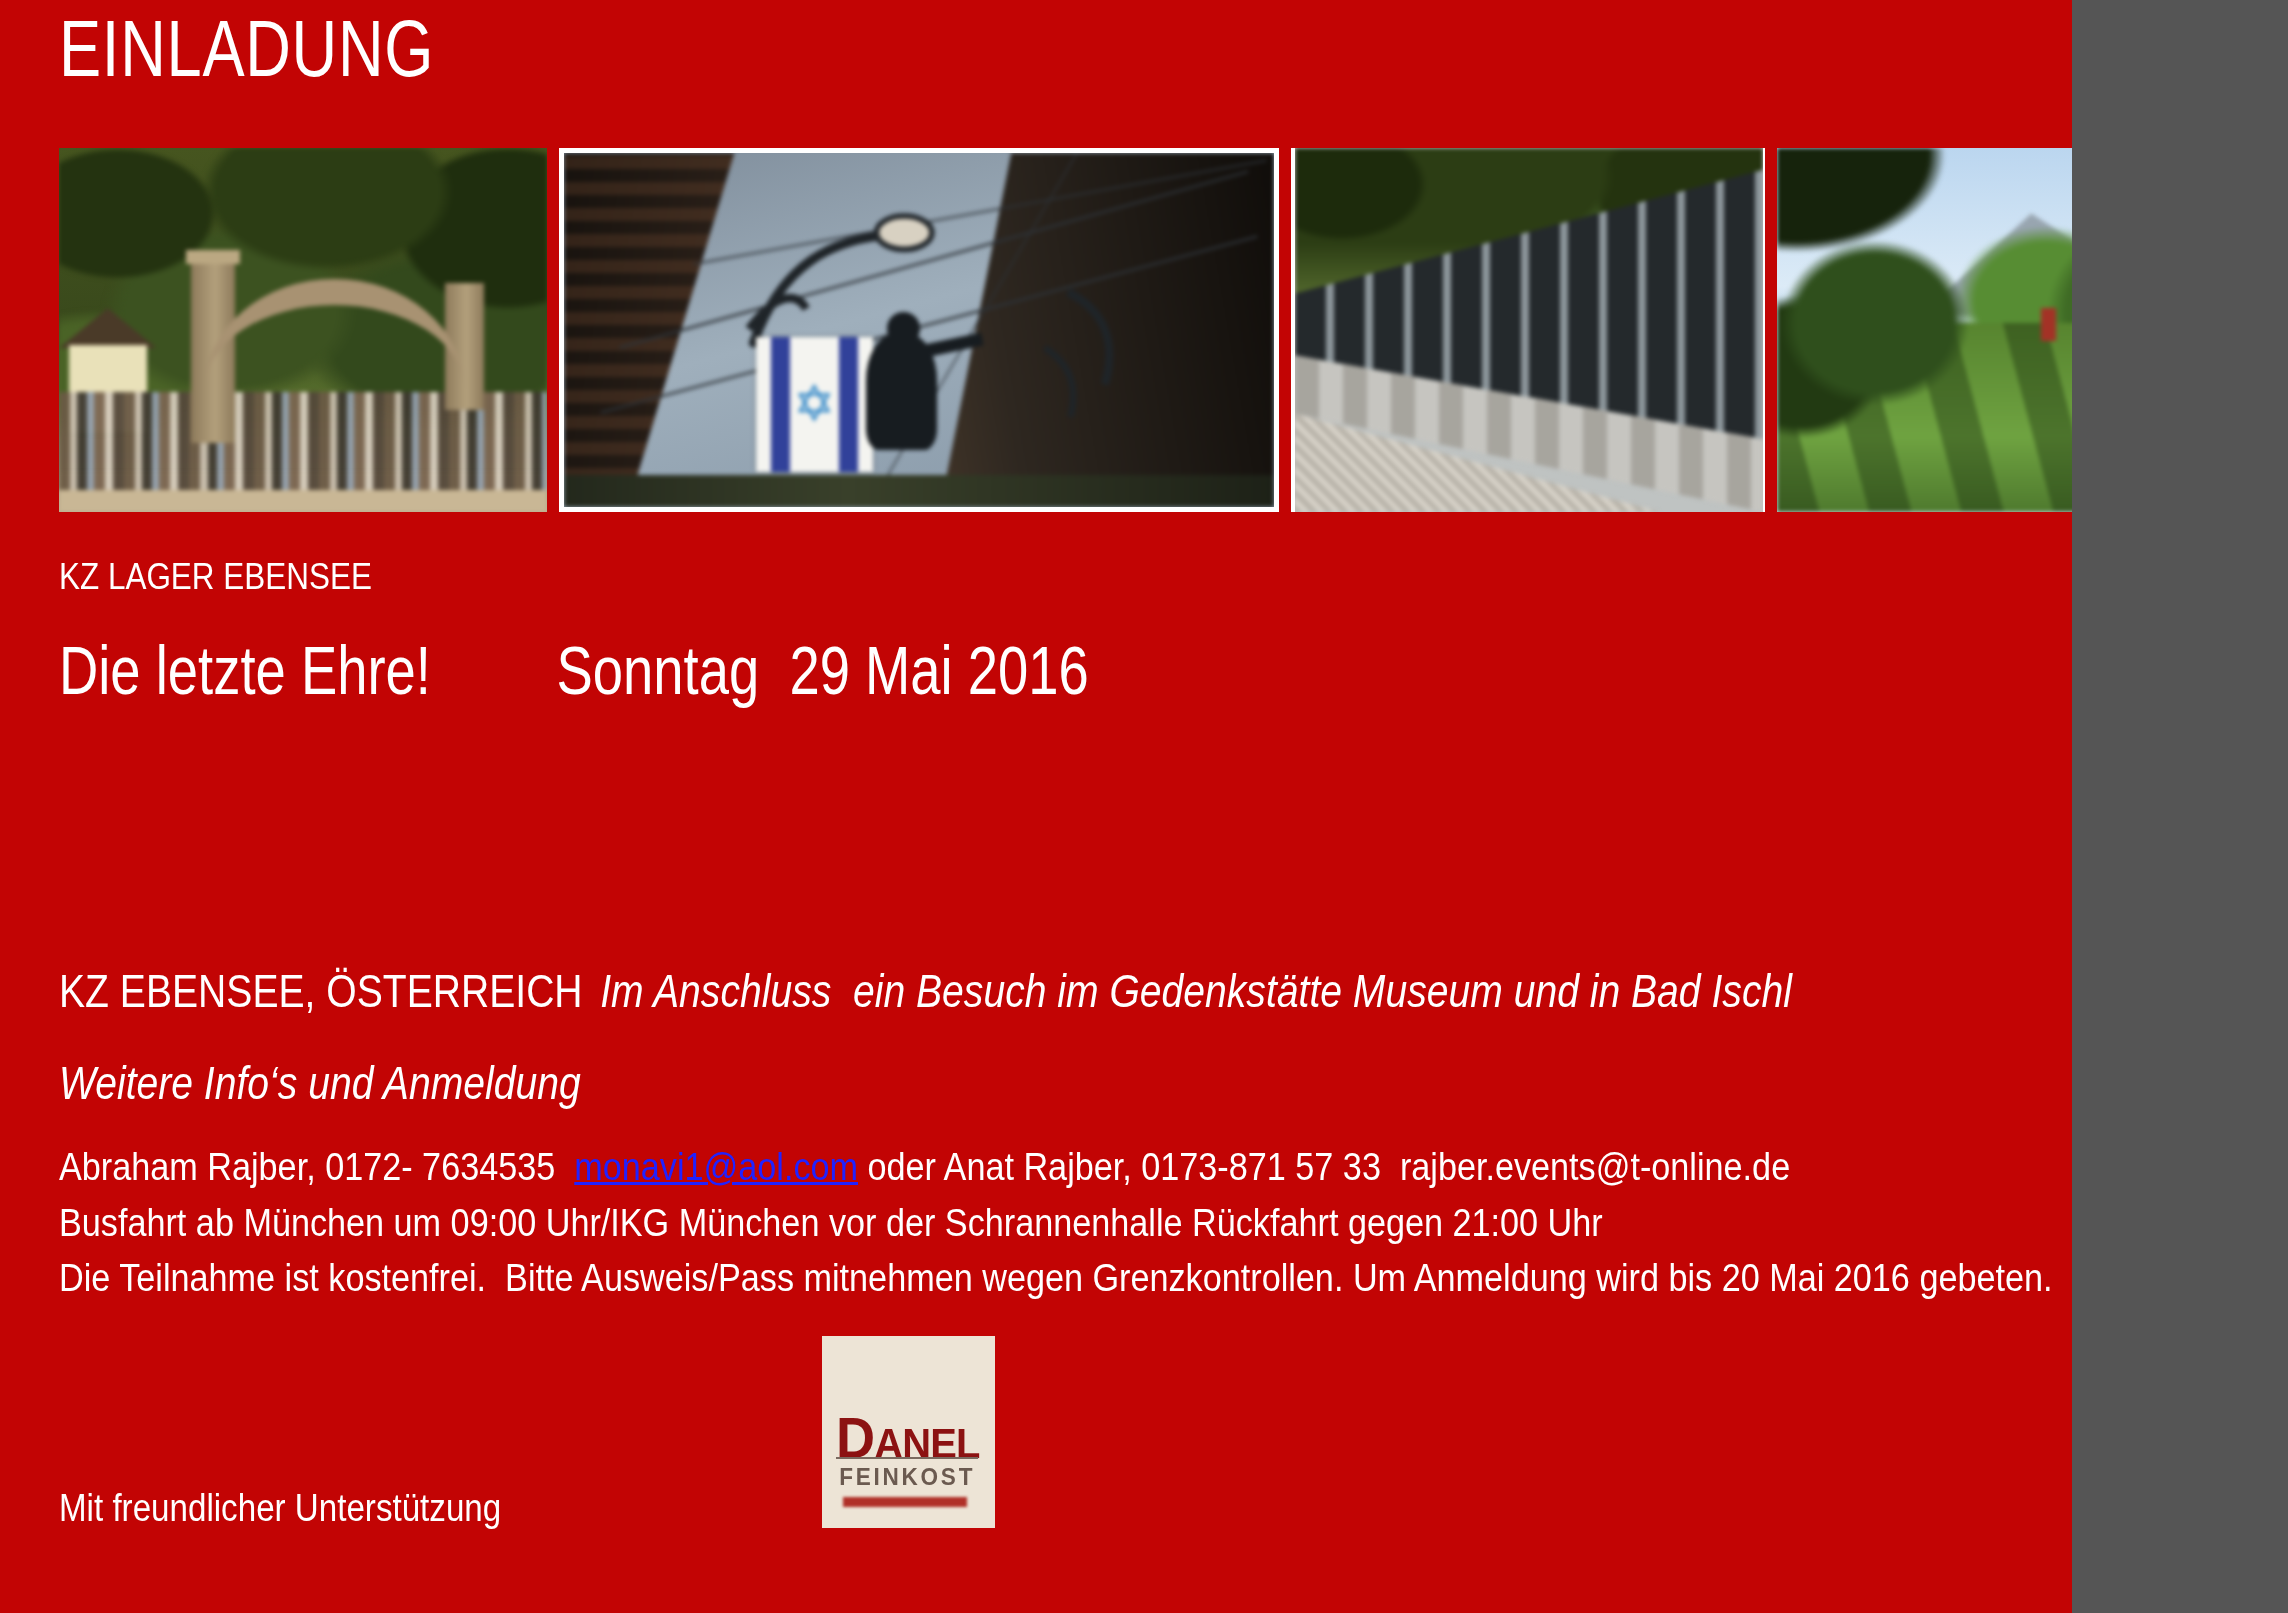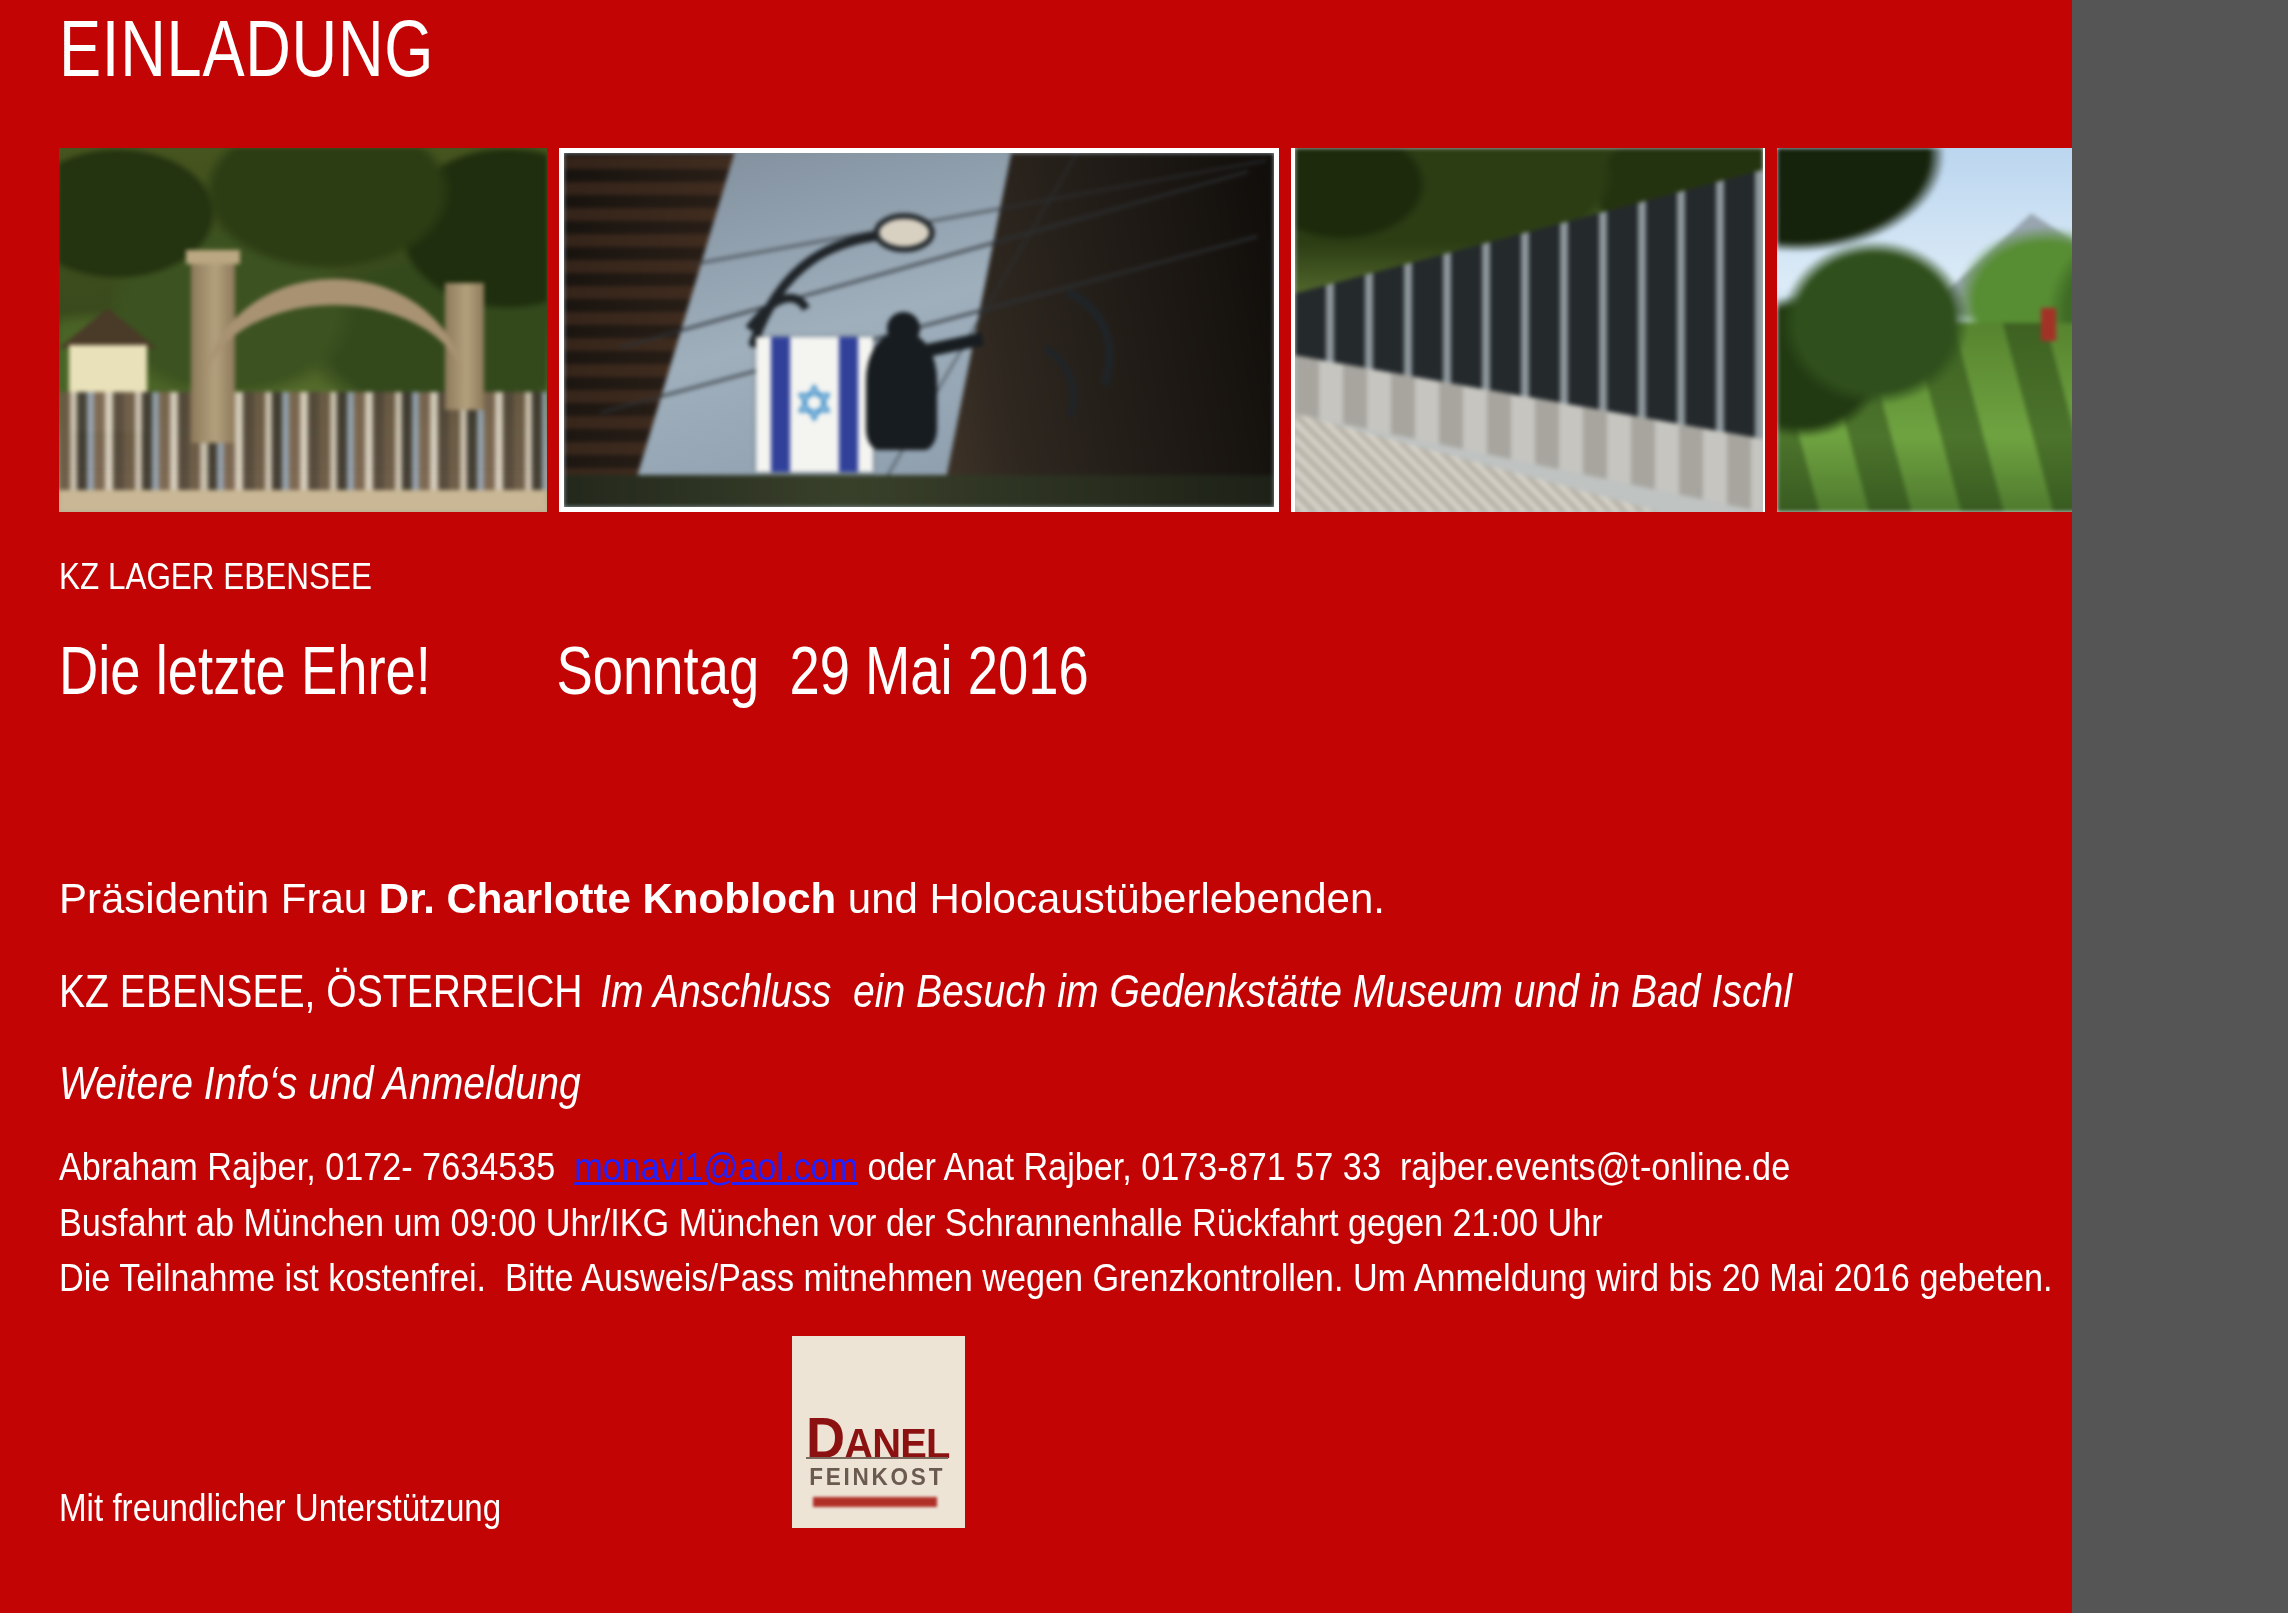--- a/index.html
+++ b/index.html
@@ -88,21 +88,21 @@
   .p4 .lawn{position:absolute;left:0;bottom:0;width:100%;height:52%;background:
     repeating-linear-gradient(75deg,rgba(20,40,10,.38) 0 41px,transparent 41px 89px),
     linear-gradient(180deg,#57842F,#6FA341 60%,#4F7A2E);}
   .p4 .path4{position:absolute;inset:0;clip-path:polygon(80% 46%,92% 45%,100% 70%,100% 100%,62% 100%);background:#D9D6C9;opacity:.9;}
   .p4 .flagred{position:absolute;left:54%;top:44%;width:3%;height:9%;background:#A33226;}
 
   
   .ikg{left:584px;top:1335px;width:226px;height:194px;background:#FDFDFB;}
   .ikg svg{position:absolute;left:6%;top:2%;width:62%;height:52%;}
   .ikg .txt{position:absolute;left:38%;top:51%;font-size:17.5px;line-height:1.38;color:#3b3b3b;font-weight:700;transform:scaleX(.92);transform-origin:0 0;}
-  .danel{left:792px;top:1336px;width:173px;height:192px;background:#EDE4D6;color:#8C1212;}
+  .danel{left:822px;top:1336px;width:173px;height:192px;background:#EDE4D6;color:#8C1212;}
   .danel .word{position:absolute;left:8%;top:36%;font-weight:700;font-size:42px;letter-spacing:-0.9px;transform:scaleX(.95);transform-origin:0 50%;white-space:nowrap;}
   .danel .word .bigD{font-size:57px;}
   .danel .sub{position:absolute;left:8%;top:63%;width:84%;border-top:2.8px solid #7a6a60;padding-top:4.6px;font-size:23px;letter-spacing:2.8px;color:#6B5A50;font-weight:700;text-align:center;transform:scaleX(.98);transform-origin:0 0;}
   .danel .tag{position:absolute;left:12%;top:84%;width:72%;height:10px;background:#B03028;filter:blur(1.4px);}
 </style>
 </head>
 <body>
 
 <div id="flyer">
 
@@ -171,21 +171,20 @@
   </div>
 
   <div class="abs caption cx s85">KZ LAGER EBENSEE</div>
 
   <div class="abs headline cx s80">
     <span>Die letzte Ehre!</span>
     <span>Sonntag  29 Mai 2016</span>
   </div>
 
 
-  <div class="abs bodyline" style="top:875px"><span>Präsidentin Frau </span><b>Dr. Charlotte Knobloch</b><span> und Holocaustüberlebenden.</span></div>
 
   <div class="abs condline cx s85" style="top:964px"><span>KZ EBENSEE, ÖSTERREICH</span><span class="ital">Im Anschluss  ein Besuch im Gedenkstätte Museum und in Bad Ischl</span></div>
 
   <div class="abs condline cx s85 ital" style="top:1056px;margin-left:0">Weitere Info‘s und Anmeldung</div>
 
   <div class="abs contactline cx s90" style="top:1146px"><span>Abraham Rajber, 0172- 7634535  </span><a href="#">monavi1@aol.com</a><span> oder Anat Rajber, 0173-871 57 33  rajber.events@t-online.de</span></div>
 
   <div class="abs contactline cx s90" style="top:1202px">Busfahrt ab München um 09:00 Uhr/IKG München vor der Schrannenhalle Rückfahrt gegen 21:00 Uhr</div>
 
   <div class="abs contactline cx s90" style="top:1257px">Die Teilnahme ist kostenfrei.  Bitte Ausweis/Pass mitnehmen wegen Grenzkontrollen. Um Anmeldung wird bis 20 Mai 2016 gebeten.</div>

